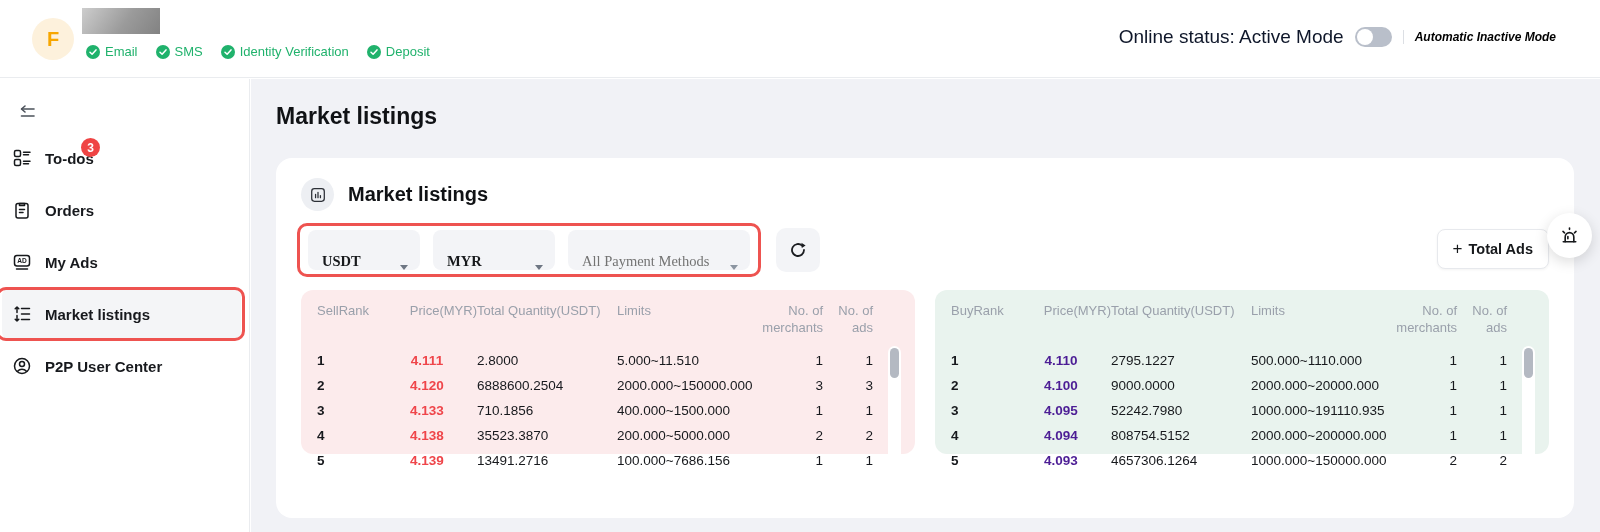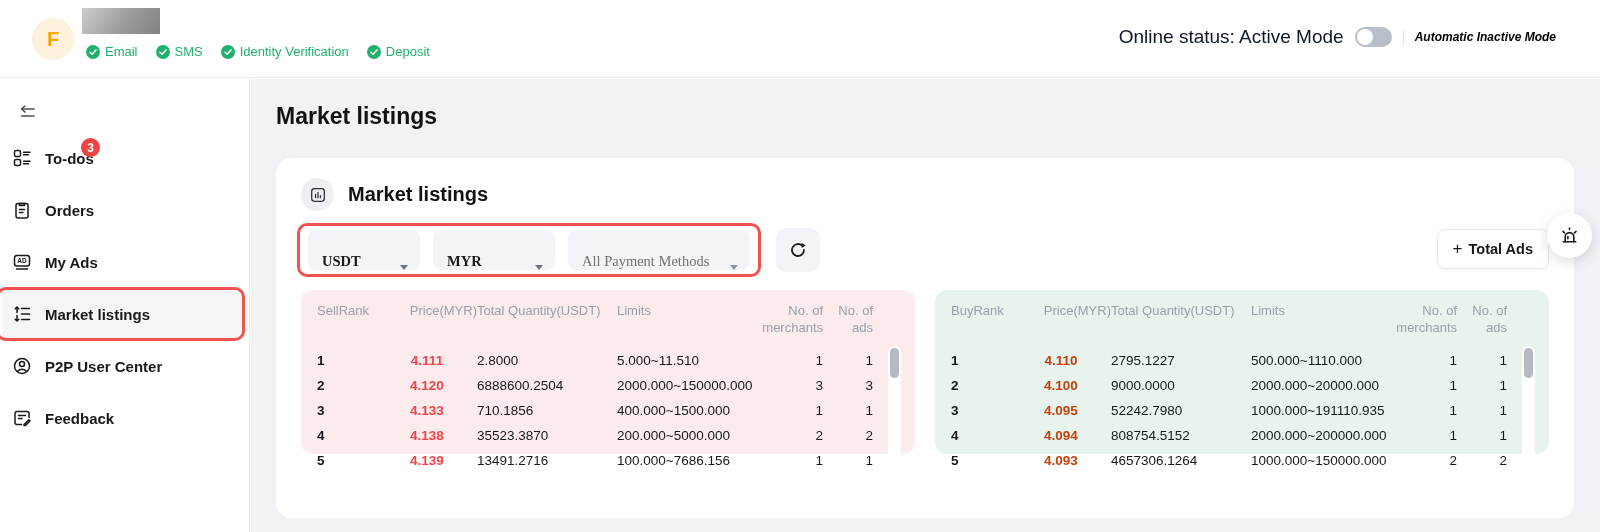--- a/index.html
+++ b/index.html
@@ -52,21 +52,21 @@
   .panel { width:614px; height:164px; border-radius:12px; padding:12px 16px 0 16px; position:relative; }
   .panel.sell { background:#fcebec; }
   .panel.buy  { background:#e9f3ee; }
   .t-head, .trow { display:grid; grid-template-columns:60px 100px 140px 1fr 64px 50px; padding-right:26px; }
   .t-head { min-height:40px; margin-bottom:6px; color:#9aa0ab; font-size:13px; line-height:17px; align-items:start; }
   .hc.c1 { text-align:right; } .hc.c4, .hc.c5 { text-align:right; }
   .trow { height:25px; align-items:center; font-size:13.5px; color:#17191d; }
   .tc.c0 { font-weight:600; }
   .tc.c1 { text-align:center; font-weight:700; }
   .panel.sell .tc.c1 { color:#ef454a; }
-  .panel.buy  .tc.c1 { color:#c2410c; }
+  .panel.buy  .tc.c1 { color:#4c1d95; }
   .tc.c4, .tc.c5 { text-align:right; }
   .scrollbar { position:absolute; right:14px; top:56px; width:13px; height:126px; background:#fff; border-radius:7px; }
   .scrollbar .thumb { position:absolute; left:2px; top:2px; width:9px; height:30px; background:#b4b9c2; border-radius:5px; cursor:pointer; }
 
   .bell-fab { position:absolute; right:8px; top:134px; width:45px; height:45px; border-radius:50%; background:#fff; box-shadow:0 4px 14px rgba(0,0,0,.14); display:flex; align-items:center; justify-content:center; cursor:pointer; z-index:5; }
 
   svg { display:block; }
 </style>
 </head>
 <body>
@@ -169,30 +169,20 @@
     </div>
     <div class="side-item">
       <span class="ic">
         <svg width="20" height="20" viewBox="0 0 20 20" fill="none" stroke="#17191c" stroke-width="1.5" stroke-linecap="round">
           <circle cx="10" cy="10" r="7.5"></circle>
             <circle cx="10" cy="8" r="2.5"></circle>
             <path d="M5.6 15.3 a5.6 5.6 0 0 1 8.8 0"></path>
         </svg>
       </span>
       <span>P2P User Center</span>
-    </div>
-    <div class="side-item">
-      <span class="ic">
-        <svg width="20" height="20" viewBox="0 0 20 20" fill="none" stroke="#17191c" stroke-width="1.5" stroke-linecap="round" stroke-linejoin="round">
-          <path d="M17 9.5 V5.5 A2 2 0 0 0 15 3.5 H5 A2 2 0 0 0 3 5.5 V14.5 A2 2 0 0 0 5 16.5 H9.5"></path>
-          <path d="M6.5 7.5 H13.5 M6.5 10.5 H10"></path>
-          <path d="M12 16.5 L16.8 11.7 L18 13 L13.3 17.6 L12 17.6 Z"></path>
-        </svg>
-      </span>
-      <span>Feedback</span>
     </div>
   </div>
 </div>
 
 <div class="main">
   <div class="page-title">Market listings</div>
 
   <div class="card">
     <div class="card-head">
       <span class="icon-circle">

